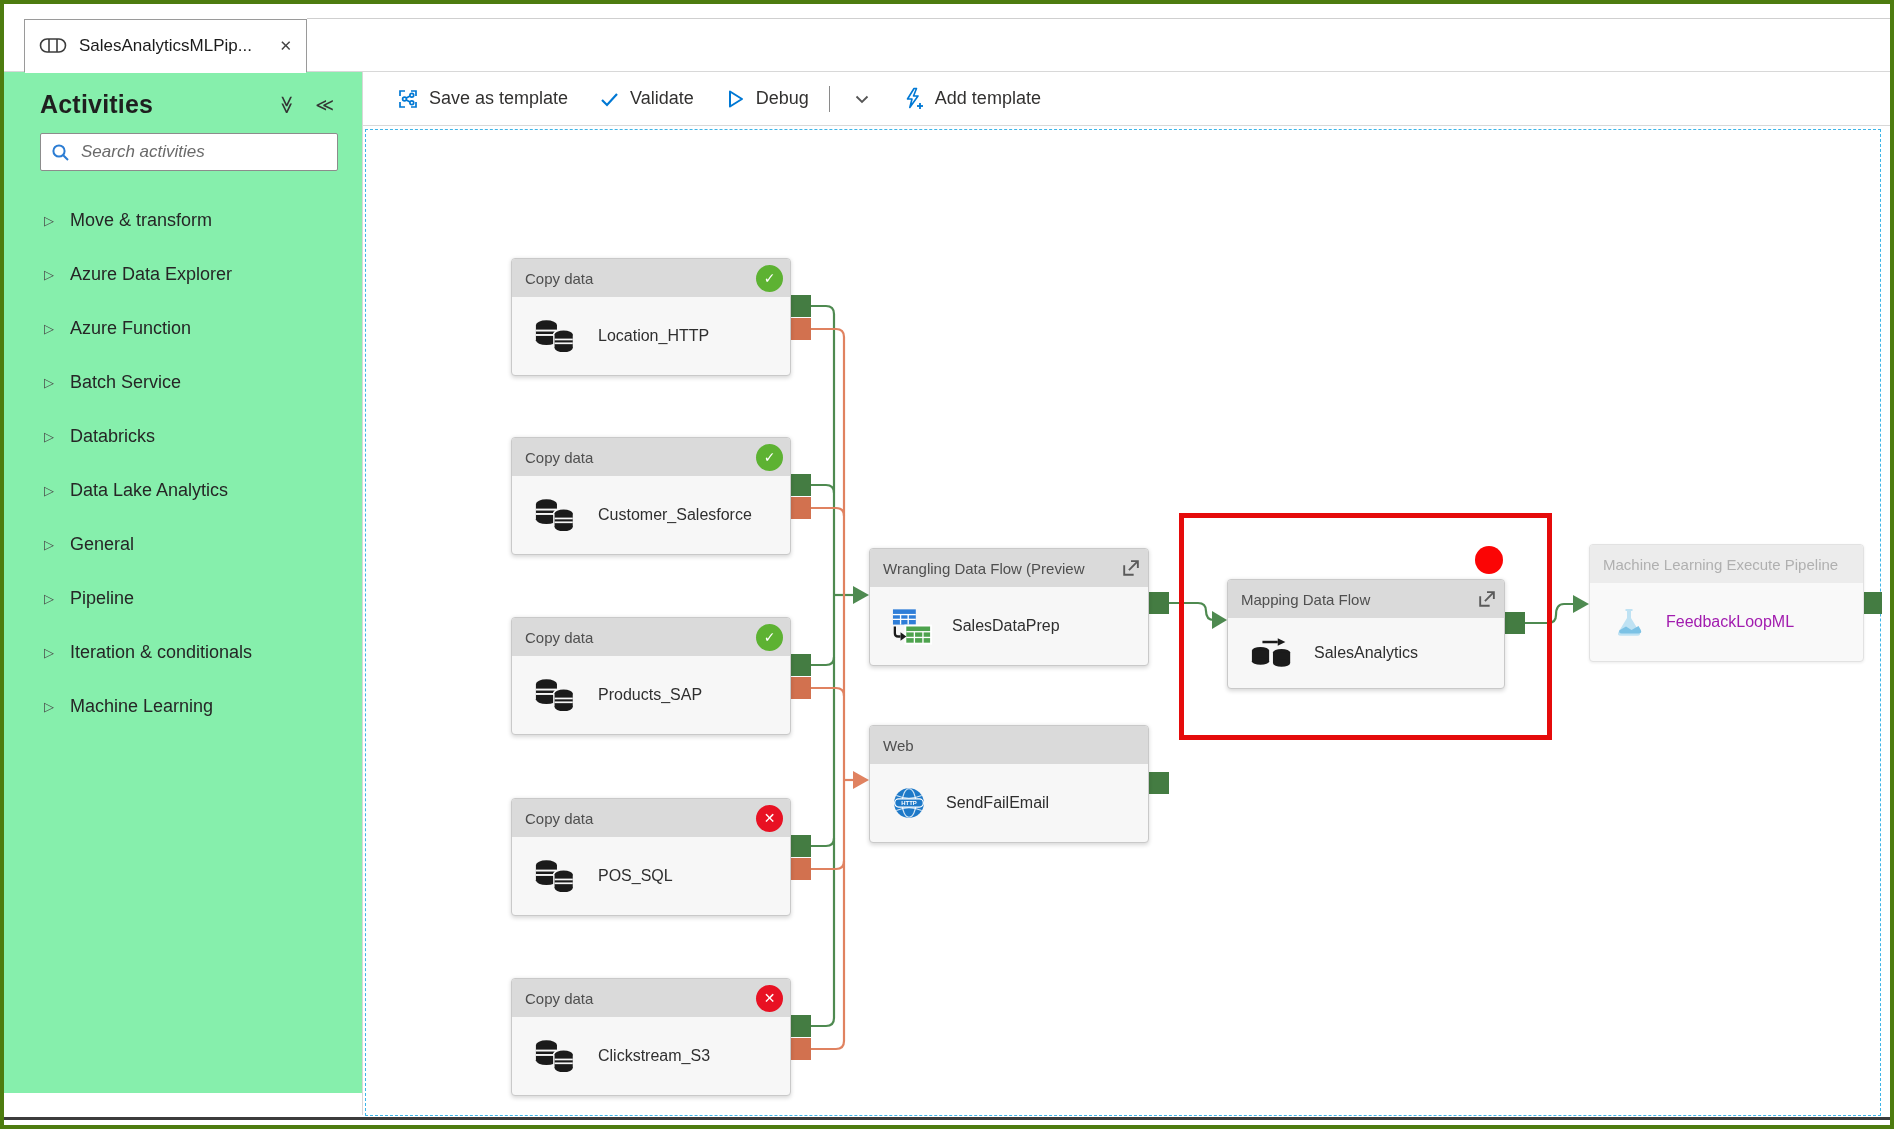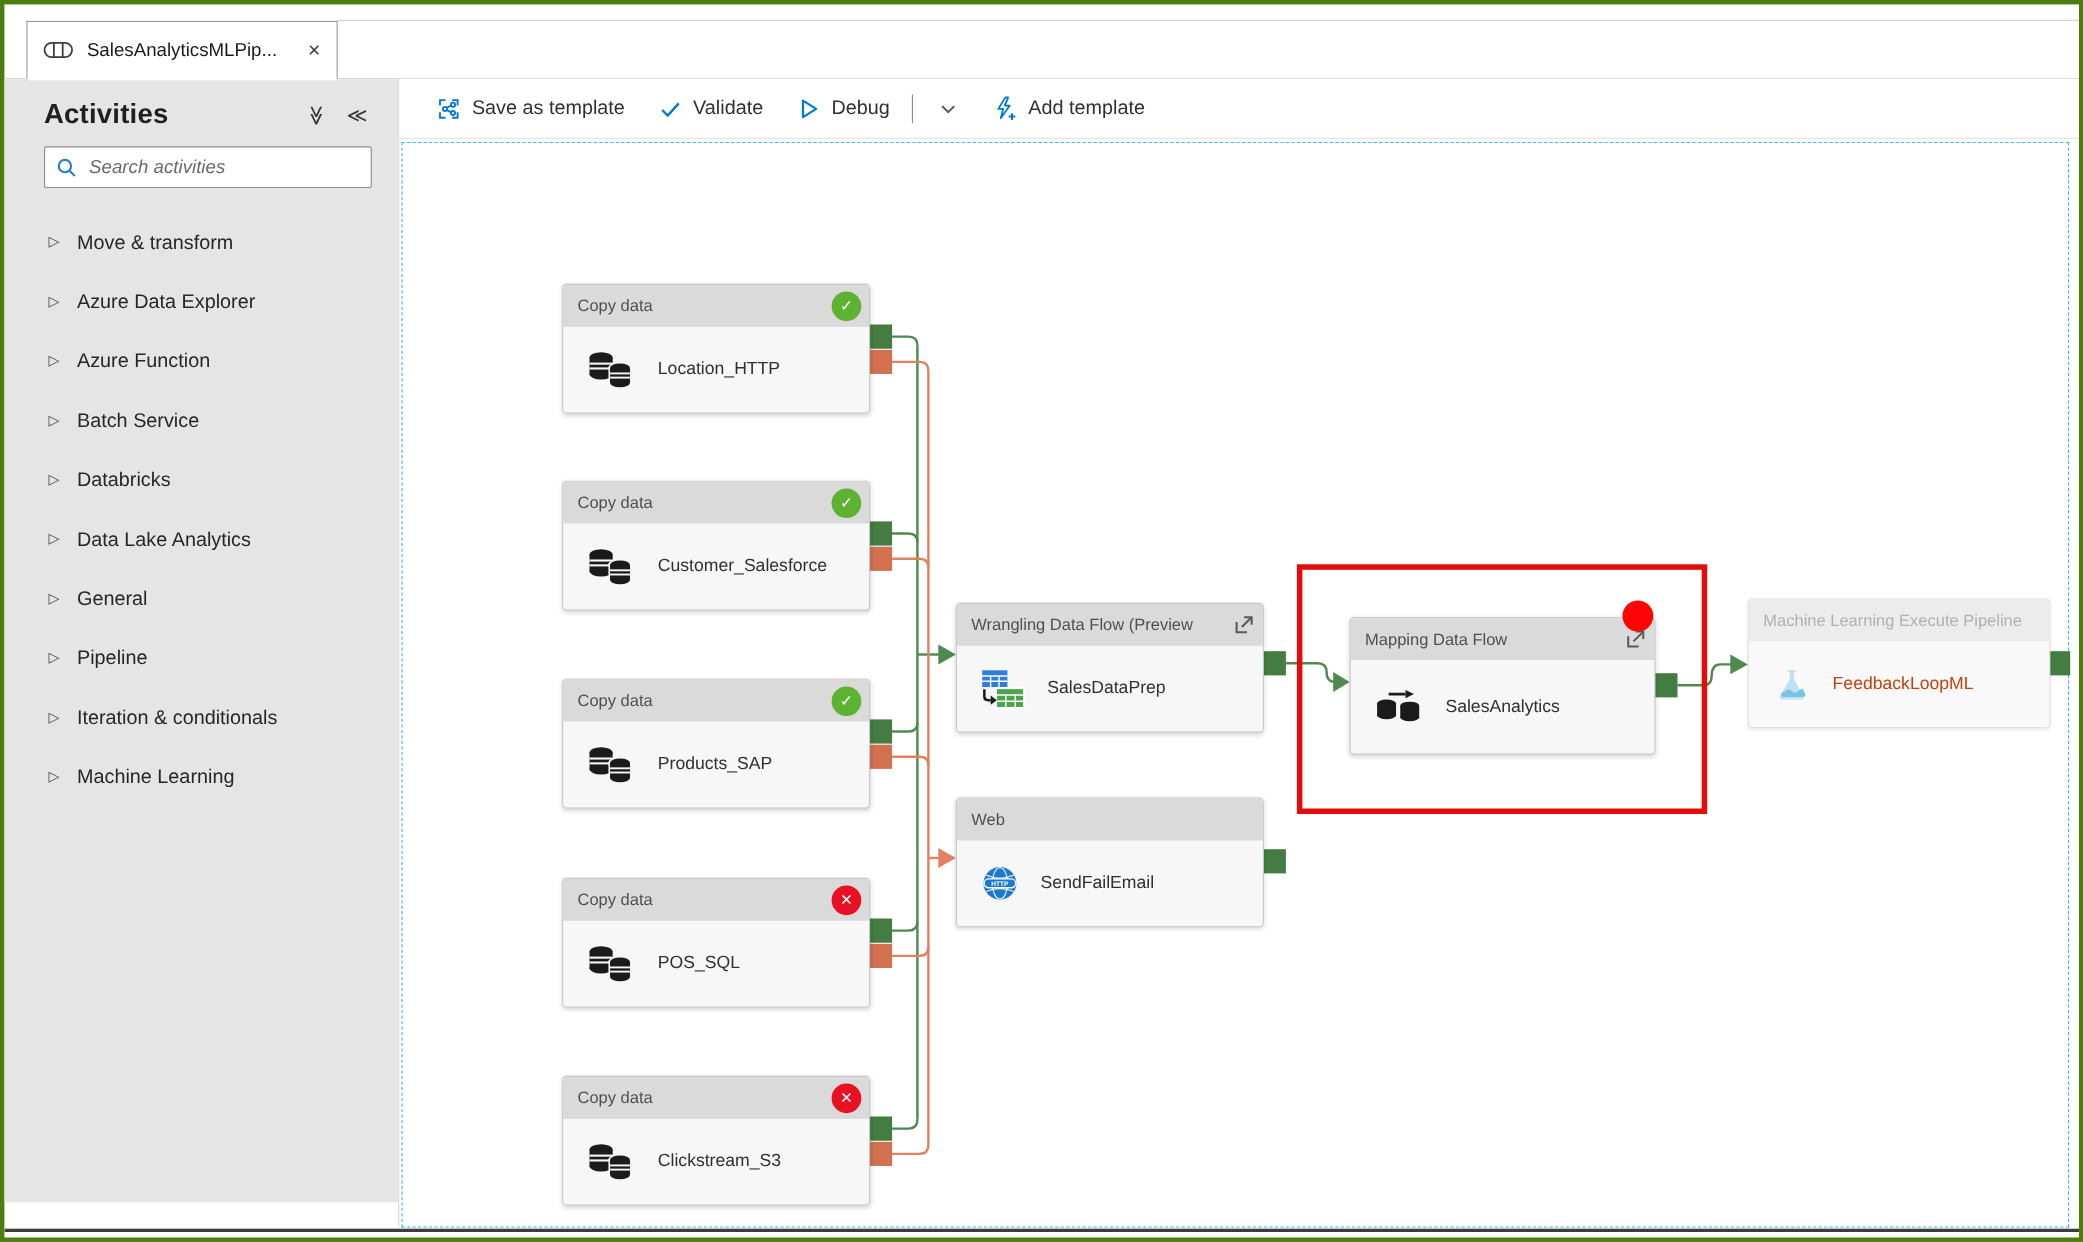--- a/index.html
+++ b/index.html
@@ -21,21 +21,21 @@
   .tab-close{font-size:15px;color:#444;cursor:pointer}
   .tabbar-bottom{position:absolute;left:0;top:67px;right:0;height:1px;background:#d8d8d8}
   .tab-mask{position:absolute;left:21px;top:67px;width:281px;height:2px;background:#fff;z-index:3}
 
   
   .vsep{position:absolute;left:358px;top:68px;width:1px;bottom:10px;background:#d8d8d8}
   .toolbar-sep{position:absolute;left:359px;top:121px;right:0;height:1px;background:#d8d8d8}
   .bottom-line{position:absolute;left:0;top:1113px;right:0;height:3px;background:#3c3c3c}
 
   
-  .sidebar{position:absolute;left:0;top:68px;width:358px;bottom:32px;background:#e5e5e5}
+  .sidebar{position:absolute;left:0;top:68px;width:358px;bottom:32px;background:#86efac}
   .side-head{display:flex;align-items:center;padding:18px 28px 4px 36px}
   .side-title{font-size:25px;font-weight:700;color:#1f1f1f;flex:1;letter-spacing:.2px}
   .glyph-btn{font-size:18px;color:#333;margin-left:18px;cursor:pointer;line-height:1}
   .rot90{display:inline-block;transform:rotate(90deg)}
   .search-wrap{position:relative;margin:10px 24px 2px 36px}
   .search-wrap svg{position:absolute;left:11px;top:10px}
   .search-input{width:298px;height:38px;border:1px solid #8c8c8c;border-radius:2px;
        padding:0 10px 0 40px;font-size:17px;font-style:italic;color:#333;outline:none;
        font-family:"Liberation Sans",sans-serif}
   .search-input::placeholder{color:#6a6a6a;font-style:italic}
@@ -61,21 +61,21 @@
   .node-header{height:38px;background:#dadada;border-radius:3px 3px 0 0;display:flex;align-items:center;
        justify-content:space-between;padding:0 7px 0 13px;font-size:15px;color:var(--hdr);white-space:nowrap;overflow:hidden}
   .node-body{display:flex;align-items:center;height:calc(100% - 38px);padding-left:22px;gap:20px}
   .node-label{font-size:16px;color:var(--ink);white-space:nowrap}
   .badge{width:27px;height:27px;border-radius:50%;display:flex;align-items:center;justify-content:center;
        color:#fff;font-size:14px;font-weight:700;flex:none}
   .badge--success{background:var(--badge-green)}
   .badge--failed{background:var(--badge-red)}
   .node--disabled{background:#f9f9f9;border-color:#e2e2e2;box-shadow:0 1px 3px rgba(0,0,0,.08)}
   .node--disabled .node-header{background:#ececec;color:#b0b0b0}
-  .node--disabled .node-label{color:#c2410c}
+  .node--disabled .node-label{color:#a21caf}
 
   .hl-rect{position:absolute;left:813px;top:383px;width:373px;height:227px;border:5px solid var(--red);
        z-index:4;pointer-events:none}
   .red-dot{position:absolute;left:1109px;top:416px;width:28px;height:28px;border-radius:50%;
        background:#fb0505;z-index:5}
 
   .wire{stroke-width:2.2;fill:none}
   .wire-g{stroke:var(--green-line)}
   .wire-o{stroke:var(--orange-line)}
   .head-g{fill:var(--green-line)}
@@ -407,21 +407,21 @@
           <ellipse cx="16" cy="16" rx="6.5" ry="13.4" stroke="rgba(255,255,255,.8)" stroke-width="1.1" fill="none"></ellipse>
           <path d="M4,9 Q16,14 28,9" stroke="rgba(255,255,255,.8)" stroke-width="1.1" fill="none"></path>
           <path d="M4,23 Q16,18 28,23" stroke="rgba(255,255,255,.8)" stroke-width="1.1" fill="none"></path>
           <rect x="2.5" y="12.2" width="27" height="7.6" rx="3.8" fill="#1e79c8" stroke="#fff" stroke-width="1.2"></rect>
           <text x="16" y="18" font-size="5.6" font-weight="bold" fill="#fff" text-anchor="middle" font-family="Liberation Sans, sans-serif">HTTP</text>
         </svg>
         <span class="node-label">SendFailEmail</span>
         </div>
     </div>
 
-    <div class="node" style="left:861px;top:431px;width:278px;height:125px">
+    <div class="node" style="left:861px;top:449px;width:278px;height:110px">
       <div class="node-header">
           <span>Mapping Data Flow</span>
         <svg width="21" height="21" viewBox="0 0 20 20">
             <use href="#sym-openin"></use>
           </svg>
         </div>
       <div class="node-body">
           <svg width="44" height="33">
             <use href="#sym-dataflow"></use>
           </svg>

